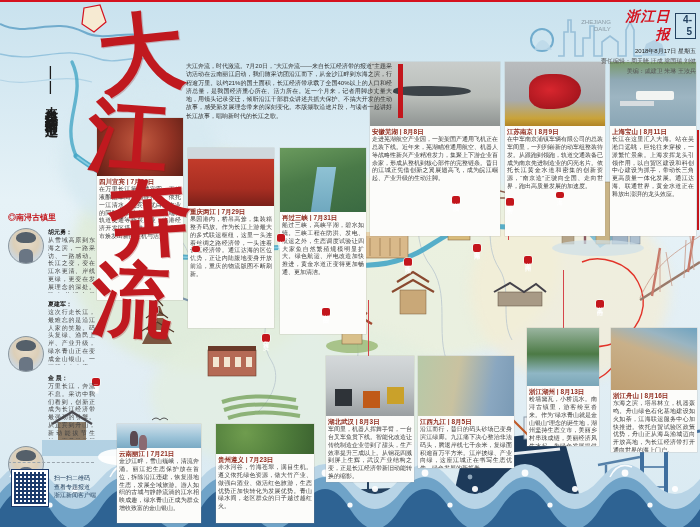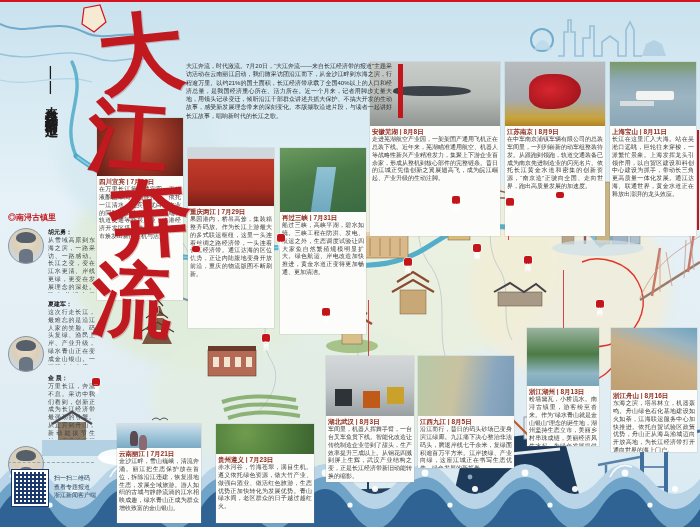--- a/index.html
+++ b/index.html
@@ -110,20 +110,30 @@
   <div class="abs subtitle" style="left:42px;top:66px;height:170px;">——来自长江经济带的报道</div>
 
 
   <svg class="abs decolayer" style="left:528px;top:6px;" width="172" height="54" viewBox="0 0 172 54">
     <circle cx="14" cy="34" r="11" fill="none" stroke="#5a9ec4" stroke-width="2" opacity=".8"></circle>
     <path d="M6,44 Q14,24 24,44" fill="#bcd8e8" opacity=".8"></path>
     <path d="M30,50 L36,50 L36,26 L40,26 L40,14 L43,14 L43,26 L47,26 L47,50 L55,50 L55,32 L62,32 L62,20 L66,20 L66,50 L74,50 L74,36 L82,30 L90,36 L90,50 L98,50 L98,24 L102,16 L106,24 L106,50 L114,50" fill="none" stroke="#8fb9d4" stroke-width="1.6" opacity=".85"></path>
     <path d="M114,50 L118,38 L126,34 L134,38 L138,50" fill="#a9c9de" opacity=".7"></path>
   </svg>
 
+  <div class="abs mast" style="right:4px;top:8px;width:130px;">
+    <div class="row1">
+      <div class="brand-en">ZHEJIANG DAILY</div>
+      <div class="brand-cn">浙江日报</div>
+      <div class="pageno">4-5</div>
+    </div>
+    <div class="date">2018年8月17日 星期五</div>
+    <div class="cred">责任编辑：周天晓 汪成 梁国瑞 刘健</div>
+    <div class="cred">美编：戚建卫 朱琳 王汝兵</div>
+  </div>
 
   <div class="abs intro" style="left:186px;top:62px;width:206px;height:70px;overflow:hidden;">大江奔流，时代激流。7月20日，“大江奔流——来自长江经济带的报道”主题采访活动在云南丽江启动，我们随采访团沿江而下，从金沙江畔到东海之滨，行程逾万里。以约21%的国土面积，长江经济带承载了全国40%以上的人口和经济总量，是我国经济重心所在、活力所在。近一个月来，记者用脚步丈量大地，用镜头记录变迁，倾听沿江干部群众讲述共抓大保护、不搞大开发的生动故事，感受新发展理念带来的深刻变化。本版撷取沿途片段，与读者一起讲好长江故事，唱响新时代的长江之歌。</div>
   <div class="abs bracket" style="left:398px;top:64px;width:5px;height:54px;"></div>
   <div class="abs vrule" style="left:697px;top:130px;width:2px;height:100px;"></div>
 
   <svg class="abs svglayer" style="left:0;top:0;" width="700" height="527" viewBox="0 0 700 527">
 
     <g stroke="#b9c6ce" stroke-width="1" fill="none" opacity=".8">
       <path d="M250,155 C272,198 232,230 262,268 C282,300 252,332 272,362 C282,380 270,400 258,412"></path>
       <path d="M420,148 C432,190 402,230 432,268 C452,300 432,340 452,372"></path>

